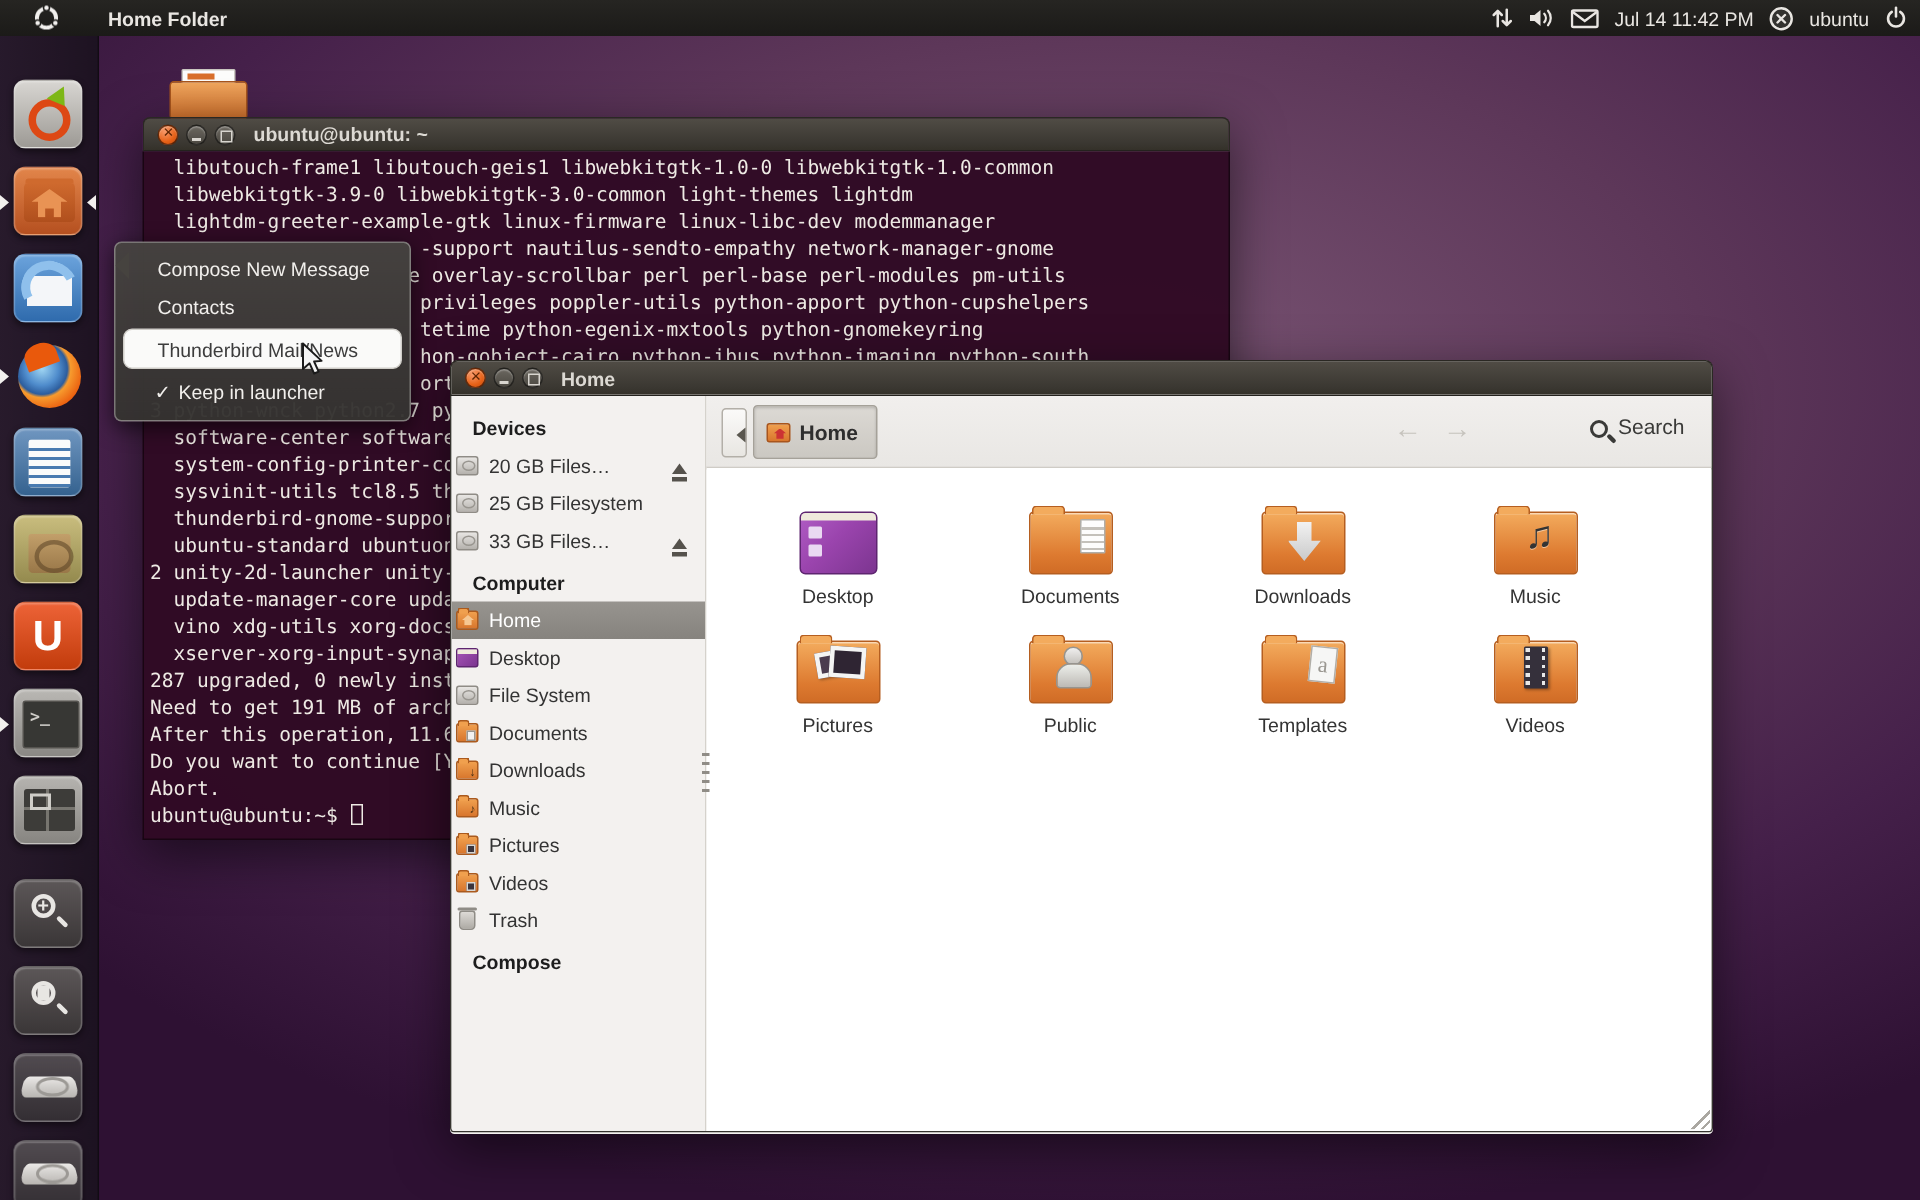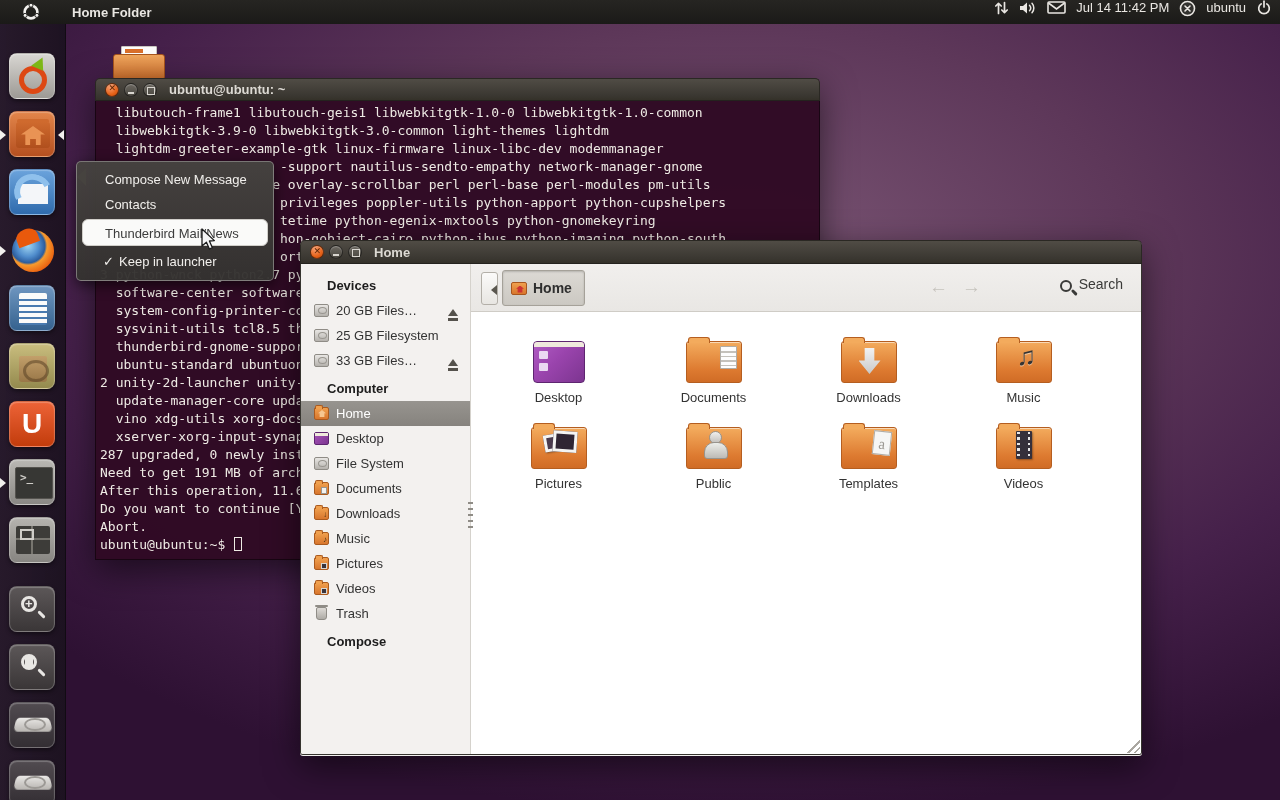--- a/index.html
+++ b/index.html
@@ -10,21 +10,21 @@
     background:
       radial-gradient(ellipse 950px 560px at 58% 32%, #7a5574 0%, #5d3759 42%, #45204a 72%, #2e1133 100%);
     color:#222;
   }
   
   .panel { position:absolute; left:0; top:0; width:1280px; height:24px;
     background:linear-gradient(#262522,#1b1a18); color:#e9e6e2; z-index:80;
     display:flex; align-items:center; }
   .panel-title { font-weight:bold; font-size:13px; margin-left:72px; }
   .roundel { position:absolute; left:22px; top:3px; }
-  .tray { position:absolute; right:8px; top:0; height:24px; display:flex; gap:10px; }
+  .tray { position:absolute; right:8px; top:0; height:24px; display:flex; align-items:center; gap:10px; }
   .tray-text { font-size:13px; color:#e9e6e2; }
   .tray svg { display:block; }
   
   .launcher { position:absolute; left:0; top:24px; width:66px; height:776px;
     background:linear-gradient(90deg, rgba(38,26,42,.94), rgba(28,18,32,.96));
     border-right:1px solid rgba(0,0,0,.55); z-index:70; }
   .ltile { position:relative; width:46px; height:46px; margin:0 auto; border-radius:8px;
     border:1px solid rgba(255,255,255,.22);
     box-shadow:inset 0 1px 1px rgba(255,255,255,.25), 0 2px 4px rgba(0,0,0,.45); }
   .lslot { position:absolute; left:9px; }
@@ -132,22 +132,22 @@
   .ql-item.checked { padding-left:10px; margin-top:3px;margin-left:16px; }
   .ql-check { display:inline-block; width:16px; font-weight:bold; }
   
   .fm { left:300px; top:240px; width:842px; height:516px; z-index:40; background:#f3f1ef;
     border-radius:6px 6px 3px 3px; }
   .fm .titlebar { height:24px; }
   .fm-body { position:relative; height:491px; border:1px solid #36342f; border-top:none;
     border-radius:0 0 3px 3px; overflow:hidden; background:#fff; }
   .sidebar { position:absolute; left:0; top:0; width:170px; height:100%;
     background:#f3f1ef; border-right:1px solid #d5d2cc; padding-top:6px; }
-  .sb-header { font-size:13px; font-weight:bold; color:#1d1d1d; padding:8px 0 5px 26px; }
-  .sb-item { position:relative; height:25px; display:flex; align-items:center; padding-left:13px;
+  .sb-header { font-size:13px; font-weight:bold; color:#1d1d1d; padding:8px 0 5px 14px; }
+  .sb-item { position:relative; height:25px; display:flex; align-items:center; padding-left:3px;
     font-size:13px; color:#333; }
   .sb-item.selected { background:linear-gradient(#97948f,#86837e); color:#fff; }
   .sb-label { margin-left:7px; white-space:nowrap; }
   .eject { position:absolute; right:12px; top:6px; width:0; height:0;
     border:5px solid transparent; border-bottom:7px solid #55524c; }
   .eject::after { content:""; position:absolute; left:-5px; top:9px; width:10px; height:2.5px; background:#55524c; }
   .grip { position:absolute; left:167px; top:238px; width:5px; height:26px; z-index:5;
     background:repeating-linear-gradient(#8f8c86 0 2px, transparent 2px 6px); }
   
   .si { width:15px; height:13px; position:relative; flex:none; }

